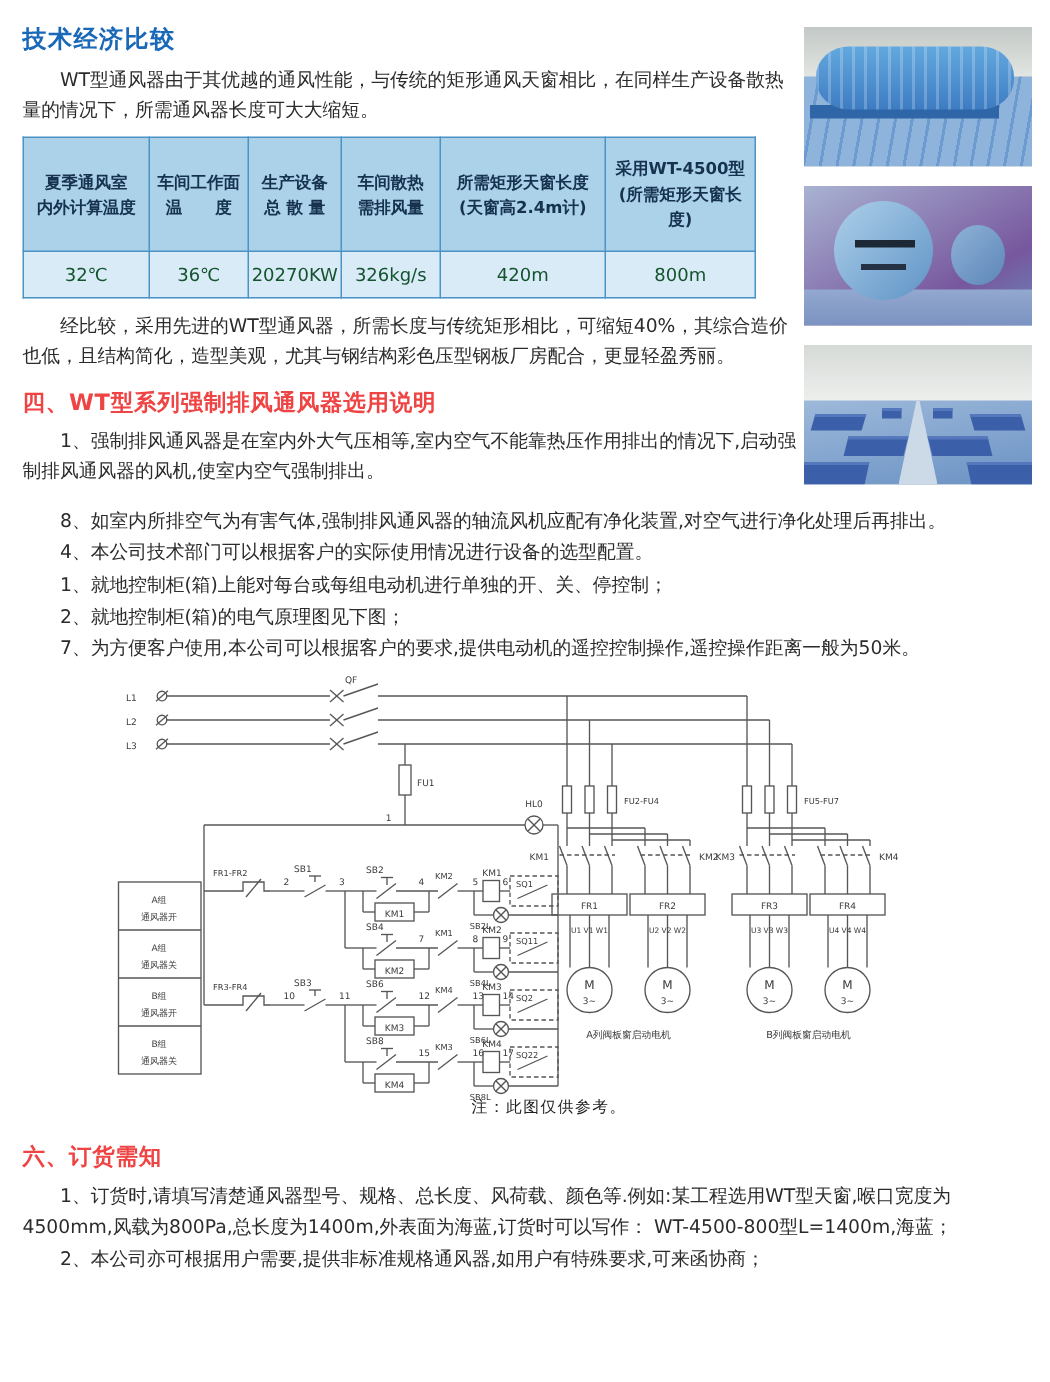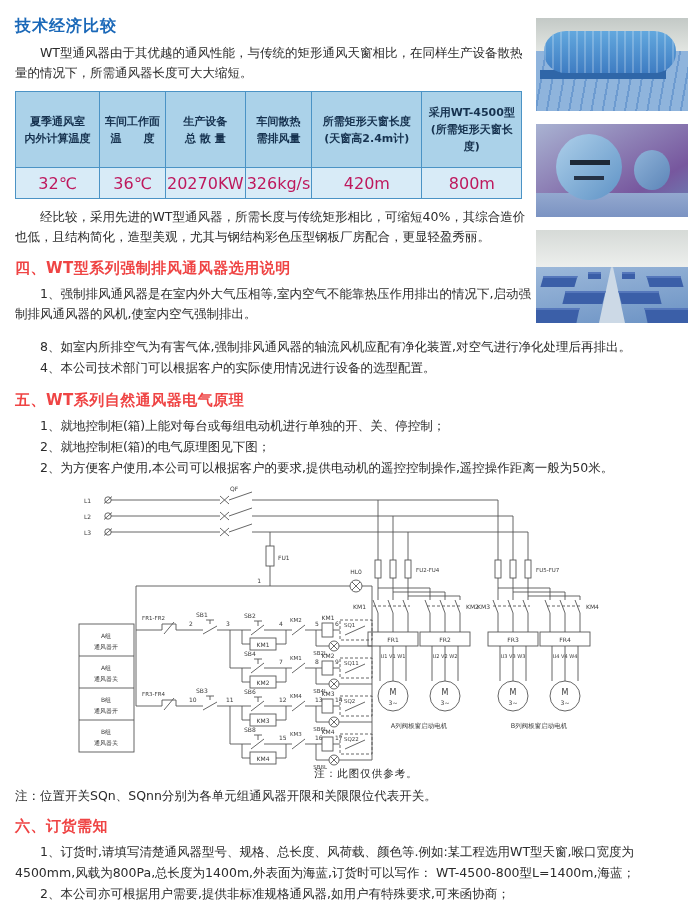--- a/index.html
+++ b/index.html
@@ -14,21 +14,21 @@
   h1.sec{font-size:16px;font-weight:bold;color:#1a68b8;margin:4px 0 6px 0;letter-spacing:1px;}
   h2.sec{font-size:15px;font-weight:bold;color:#ef4444;margin:12px 0 6px 0;letter-spacing:0.5px;}
   p.body{font-size:12.5px;line-height:1.6;margin:4px 0 8px 0;text-indent:2em;}
   .li{font-size:12.5px;line-height:1.62;margin:1px 0;text-indent:2em;}
   .note{font-size:12.5px;margin:2px 0 0 0;}
   
   table.cmp{border-collapse:collapse;margin:6px 0 8px 0;table-layout:fixed;}
   table.cmp th,table.cmp td{border:1.4px solid #4b93c5;text-align:center;vertical-align:middle;}
   table.cmp th{background:#abd2e9;font-size:11px;font-weight:bold;color:#16324f;
     height:44px;line-height:1.55;padding:12px 1px;}
-  table.cmp td{background:#d8ebf7;font-size:16px;color:#be185d;height:28px;}
+  table.cmp td{background:#d8ebf7;font-size:12px;color:#14532d;height:28px;}
   table.cmp{border:1.8px solid #4b93c5;}
   
   .photo{position:relative;width:152px;height:93px;margin-bottom:13px;overflow:hidden;background:#c7cdd4;}
   .photo .sky{position:absolute;left:0;right:0;top:0;height:38%;background:linear-gradient(#c3c9c6,#e4e7e3);}
   .photo1 .roof{position:absolute;left:0;right:0;top:35%;bottom:0;
     background:repeating-linear-gradient(100deg,#8fb4dc 0 9px,#6d9bd0 9px 11px);}
   .photo1 .base{position:absolute;left:4px;right:22px;top:52px;height:9px;background:#2f66a8;}
   .photo1 .vent{position:absolute;left:8px;right:12px;top:13px;height:42px;border-radius:22px/20px;
     background:linear-gradient(#63a8de,#3e7cc2);}
   .photo1 .vent:after{content:"";position:absolute;left:0;right:0;top:0;bottom:0;border-radius:inherit;
@@ -141,24 +141,23 @@
         <div class="v v6"></div>
         <div class="v v7"></div>
         <div class="v v8"></div>
       </div>
     </div>
   </div>
 
   <div class="li">8、如室内所排空气为有害气体,强制排风通风器的轴流风机应配有净化装置,对空气进行净化处理后再排出。</div>
   <div class="li">4、本公司技术部门可以根据客户的实际使用情况进行设备的选型配置。</div>
 
-  <h2 class="sec">五、WT系列自然通风器电气原理</h2>
   <div class="li">1、就地控制柜(箱)上能对每台或每组电动机进行单独的开、关、停控制；</div>
   <div class="li">2、就地控制柜(箱)的电气原理图见下图；</div>
-  <div class="li">2、为方便客户使用,本公司可以根据客户的要求,提供电动机的遥控控制操作,遥控操作距离一般为50米。</div>
+  <div class="li">7、为方便客户使用,本公司可以根据客户的要求,提供电动机的遥控控制操作,遥控操作距离一般为50米。</div>
 
   <div class="diagram">
   <svg class="schematic" width="620" height="298" viewBox="0 0 620 298">
 
     <g>
       <text x="6" y="19">L1</text>
       <circle cx="30" cy="16" r="3.2"></circle>
           <line x1="26" y1="19.5" x2="34" y2="12.5"></line>
       <line x1="33" y1="16" x2="142" y2="16"></line>
       <line x1="142" y1="12" x2="151" y2="20"></line>
@@ -492,19 +491,18 @@
       <line x1="252.5" y1="272.5" x2="259.5" y2="279.5"></line>
           <line x1="252.5" y1="279.5" x2="259.5" y2="272.5"></line>
       <line x1="261" y1="276" x2="294" y2="276"></line>
       <text x="249" y="285" text-anchor="end" class="t55">SB8L</text>
     </g>
 
     <text x="288" y="293" text-anchor="middle" class="hand">注：此图仅供参考。</text>
   </svg>
   </div>
 
-  <p class="note">注：位置开关SQn、SQnn分别为各单元组通风器开限和关限限位代表开关。</p>
 
   <h2 class="sec">六、订货需知</h2>
   <div class="li">1、订货时,请填写清楚通风器型号、规格、总长度、风荷载、颜色等.例如:某工程选用WT型天窗,喉口宽度为4500mm,风载为800Pa,总长度为1400m,外表面为海蓝,订货时可以写作： WT-4500-800型L=1400m,海蓝；</div>
   <div class="li">2、本公司亦可根据用户需要,提供非标准规格通风器,如用户有特殊要求,可来函协商；</div>
 
 </div>
 
 </body></html>

